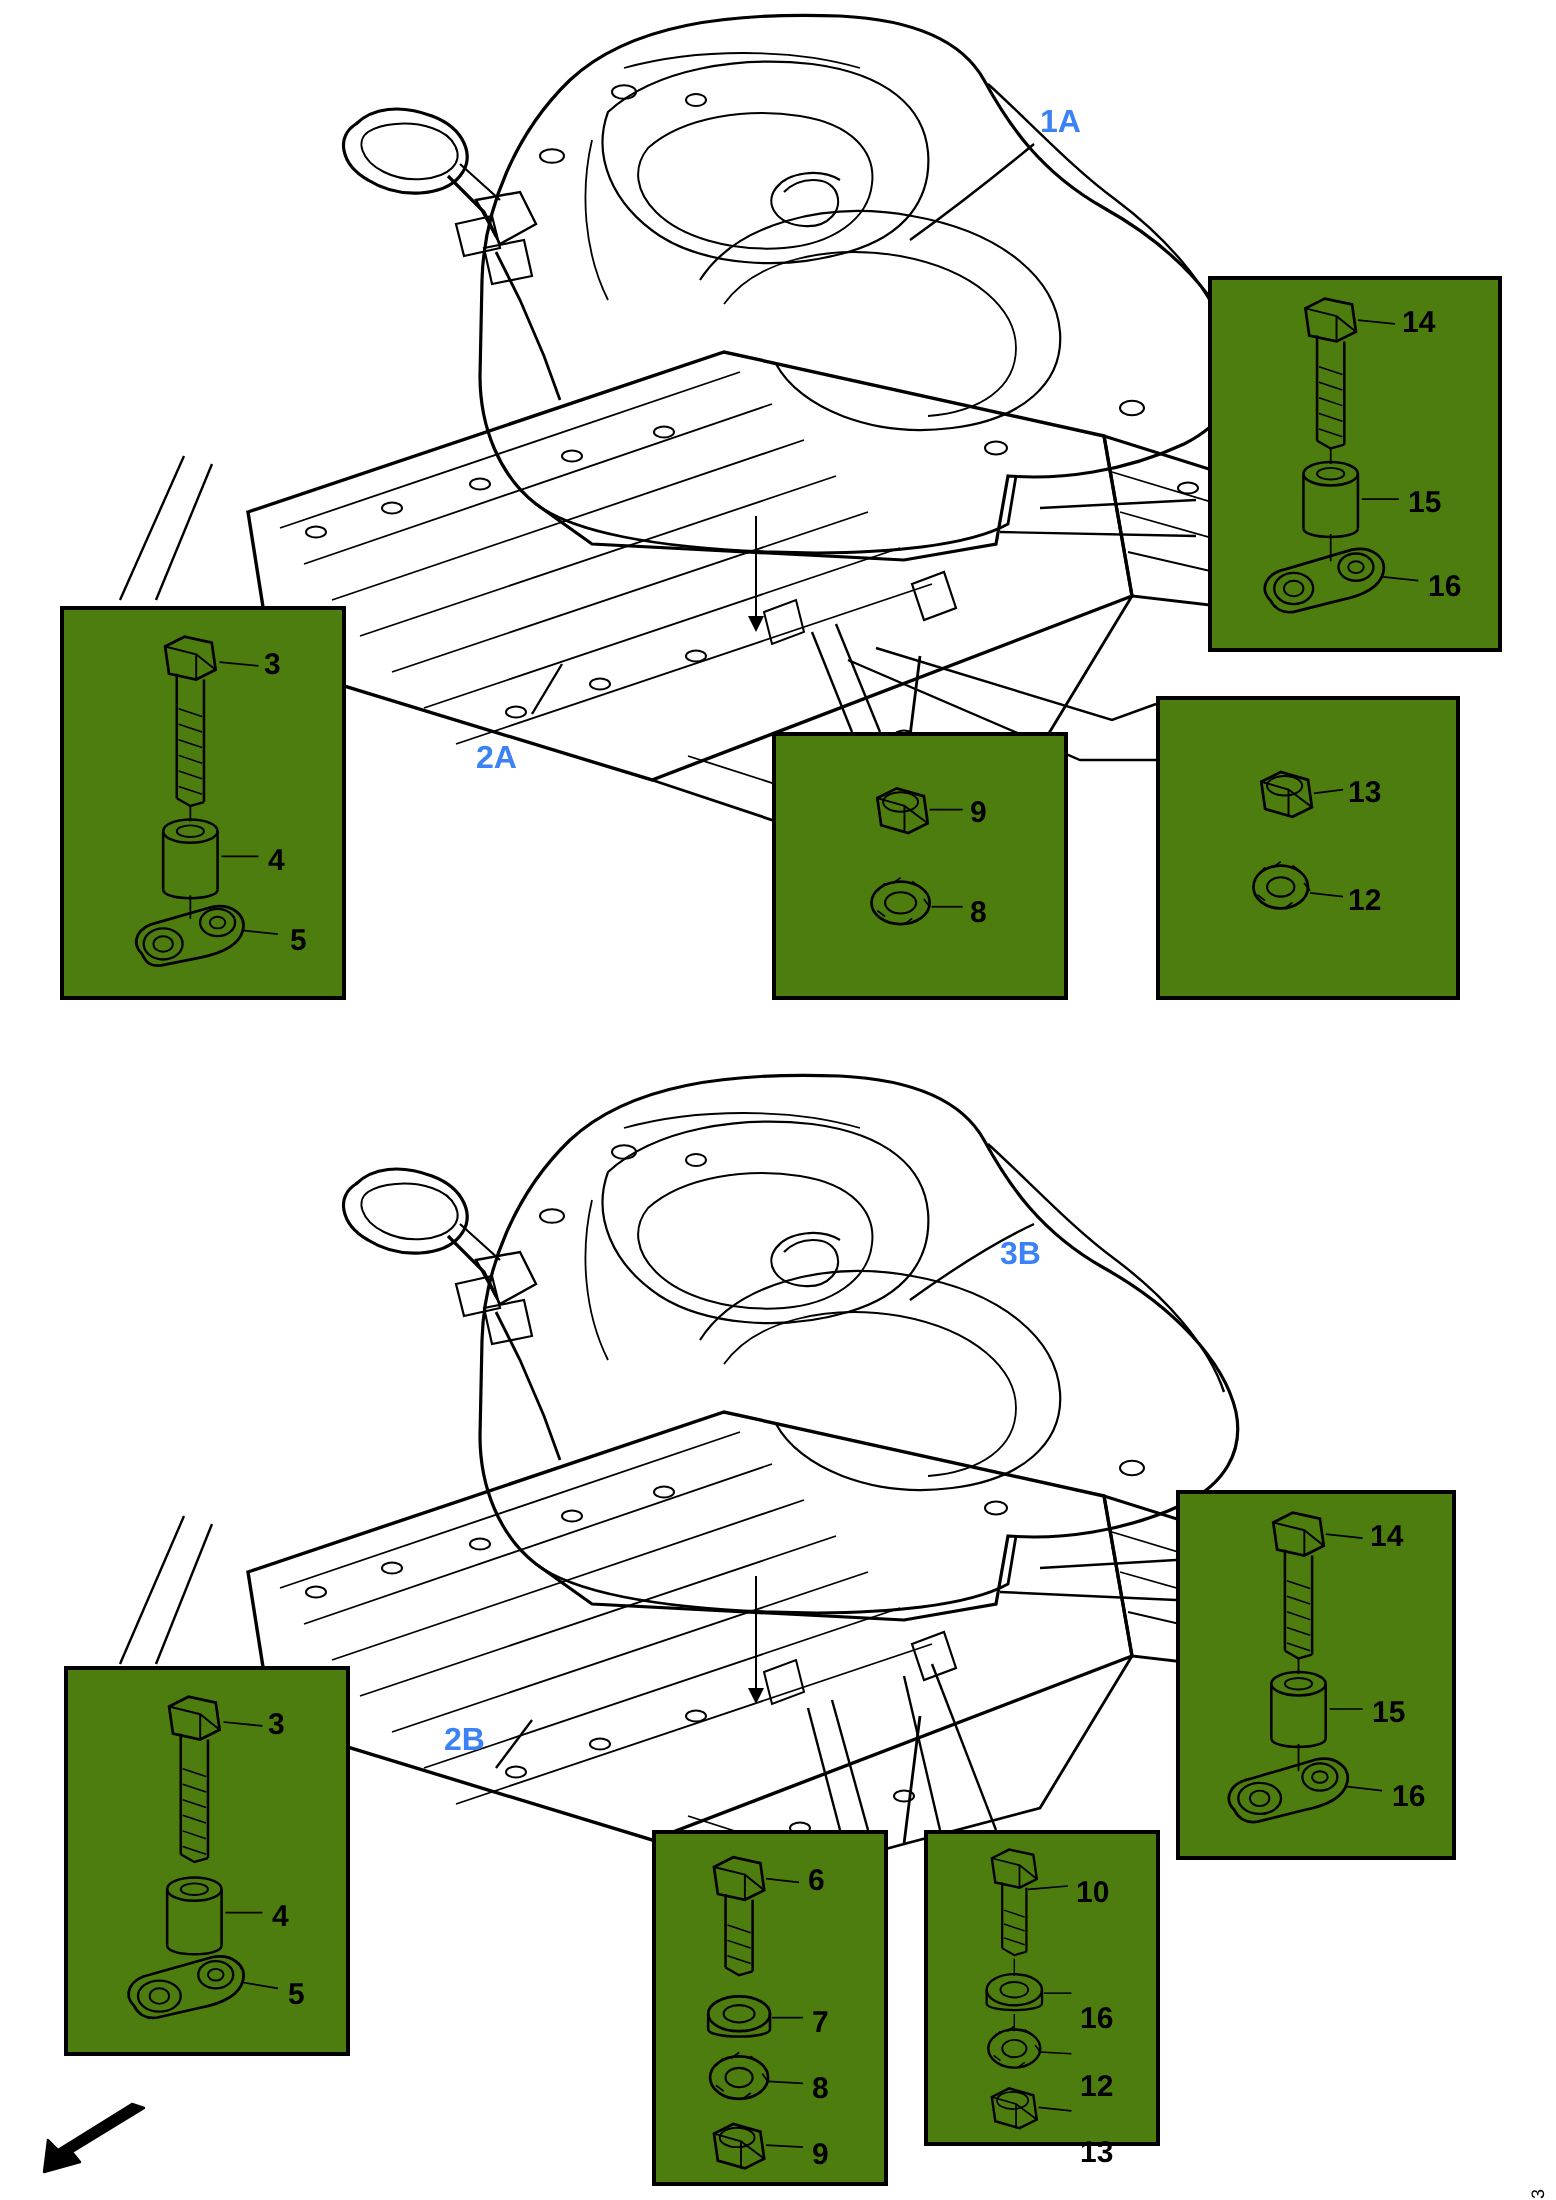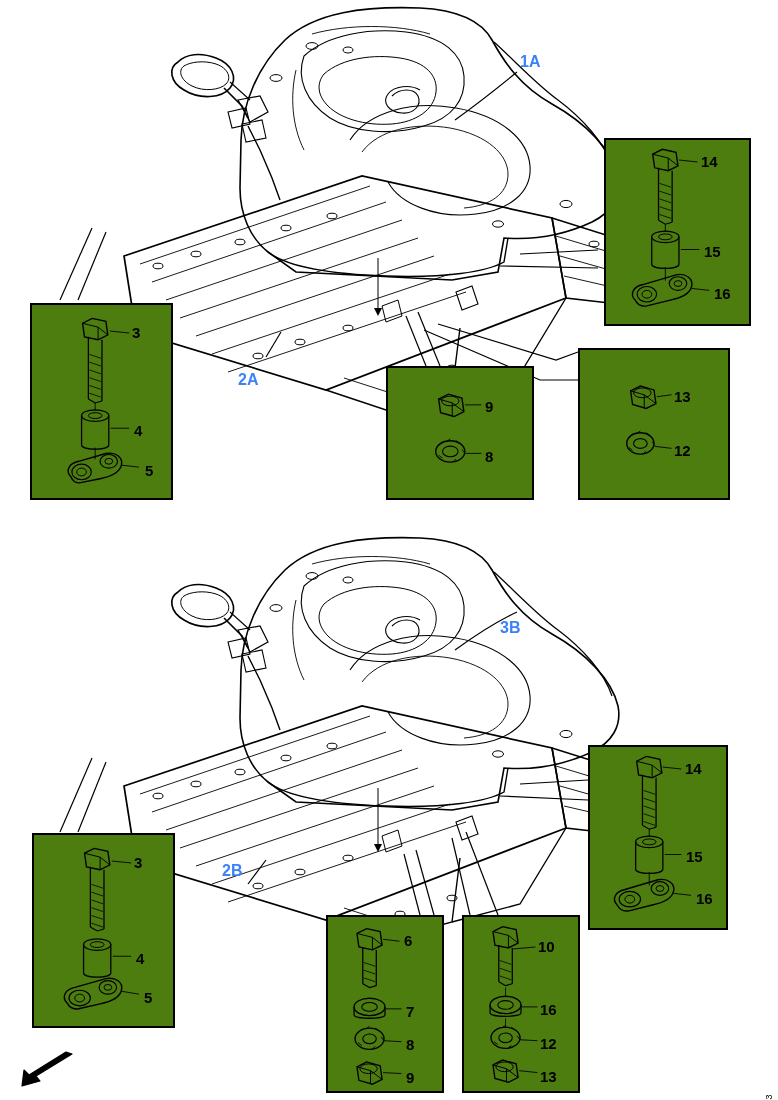--- a/index.html
+++ b/index.html
@@ -427,21 +427,21 @@
       <path d="M60,94 L76,94" fill="none" stroke="#000" stroke-width="0.9"></path>
       <path d="M58,127 L76,128" fill="none" stroke="#000" stroke-width="0.9"></path>
       <path d="M57,160 L76,161" fill="none" stroke="#000" stroke-width="0.9"></path>
     </svg>
     <span class="part-label" style="left:76px; top:16px;">6</span>
     <span class="part-label" style="left:78px; top:87px;">7</span>
     <span class="part-label" style="left:78px; top:120px;">8</span>
     <span class="part-label" style="left:78px; top:153px;">9</span>
   </div>
 
-  <div class="callout-box" style="left:462px; top:915px; width:118px; height:178px;">
+  <div class="callout-box" style="left:462px; top:915px; width:118px; height:158px;">
     <svg viewBox="0 0 118 178" style="width:100%;height:100%;">
       <g>
         <path d="M30,14 L40,9 L54,12 L56,26 L46,31 L32,28 Z" fill="none" stroke="#000" stroke-width="1.4"></path>
         <path d="M30,14 L46,18 L56,26" fill="none" stroke="#000" stroke-width="1"></path>
         <path d="M46,18 L46,31" fill="none" stroke="#000" stroke-width="1"></path>
         <path d="M36,28 L36,66 M50,31 L50,68" fill="none" stroke="#000" stroke-width="1.3"></path>
         <path d="M36,66 L43,70 L50,68" fill="none" stroke="#000" stroke-width="1.2"></path>
         <path d="M37,44 L49,48 M37,52 L49,56 M37,60 L49,64" fill="none" stroke="#000" stroke-width="0.8"></path>
       </g>
       <g>

